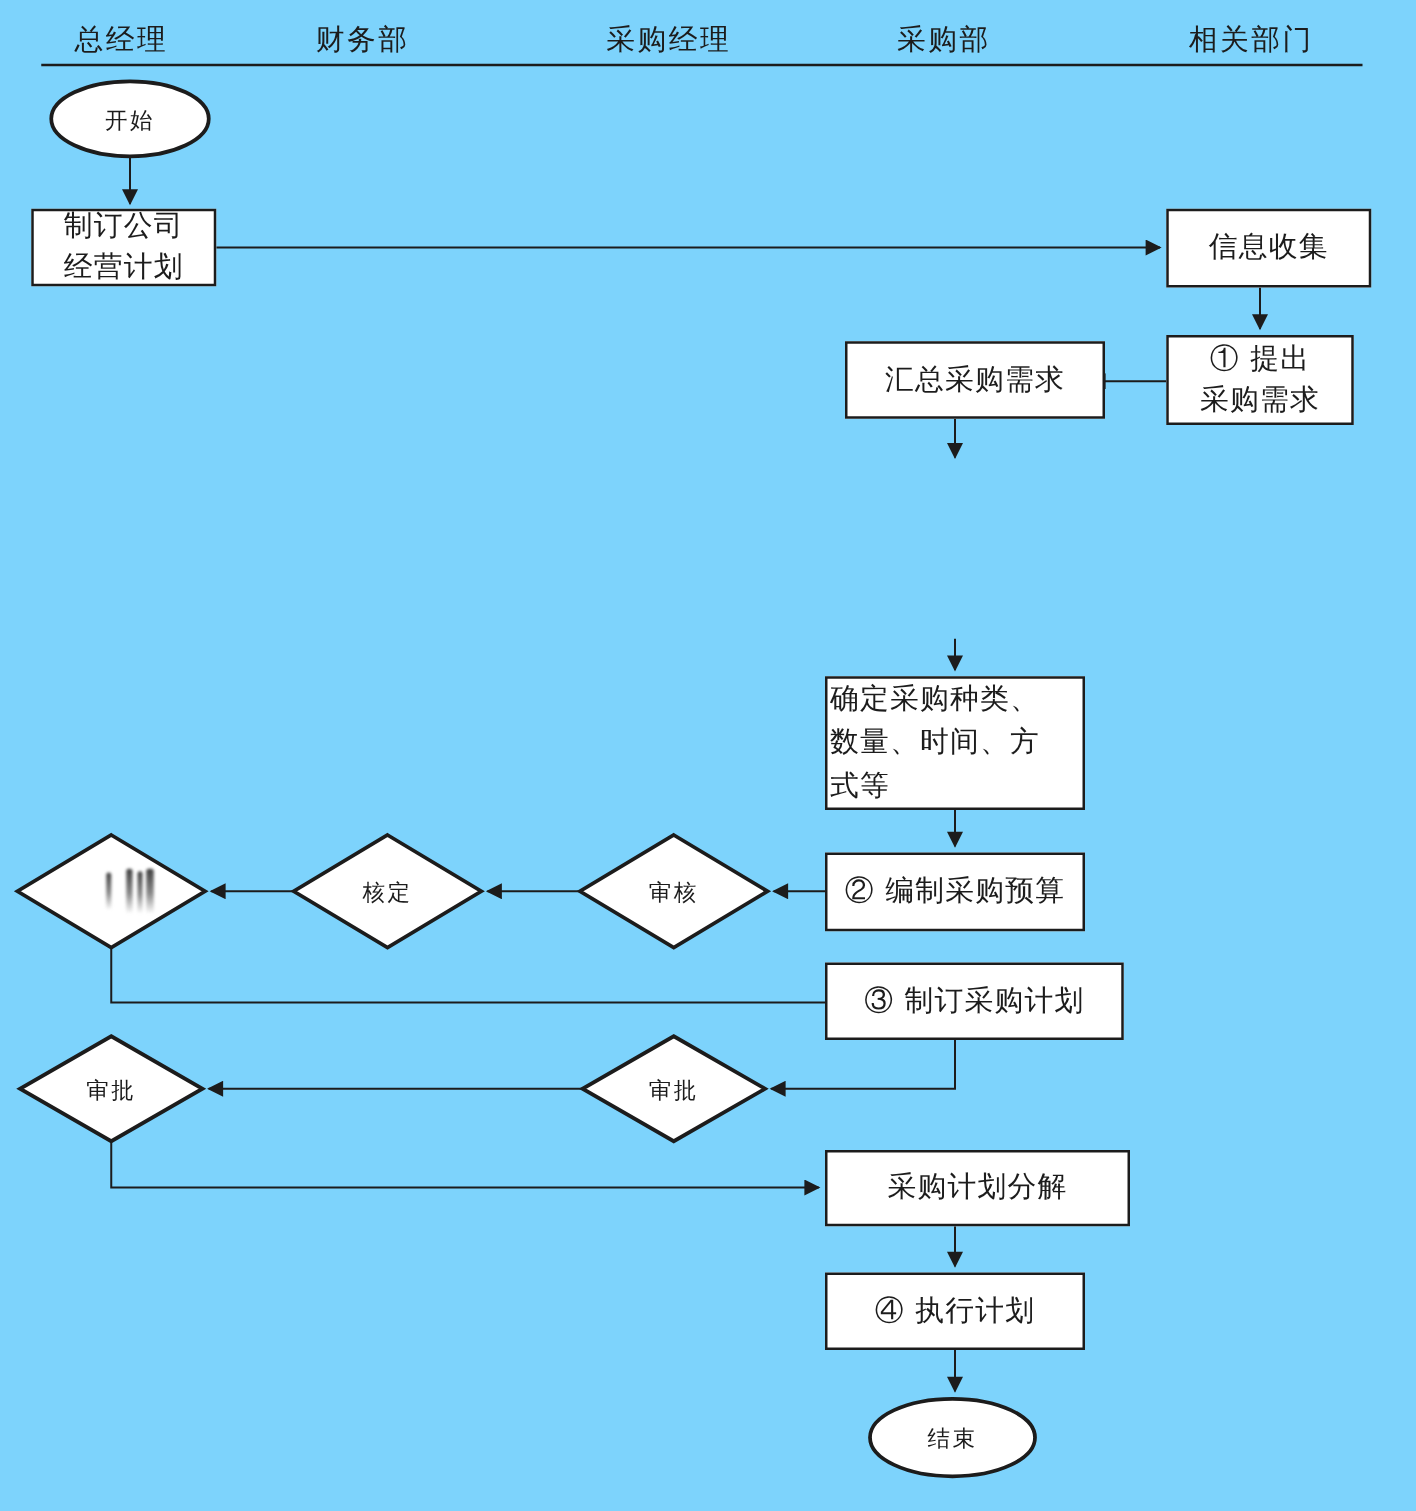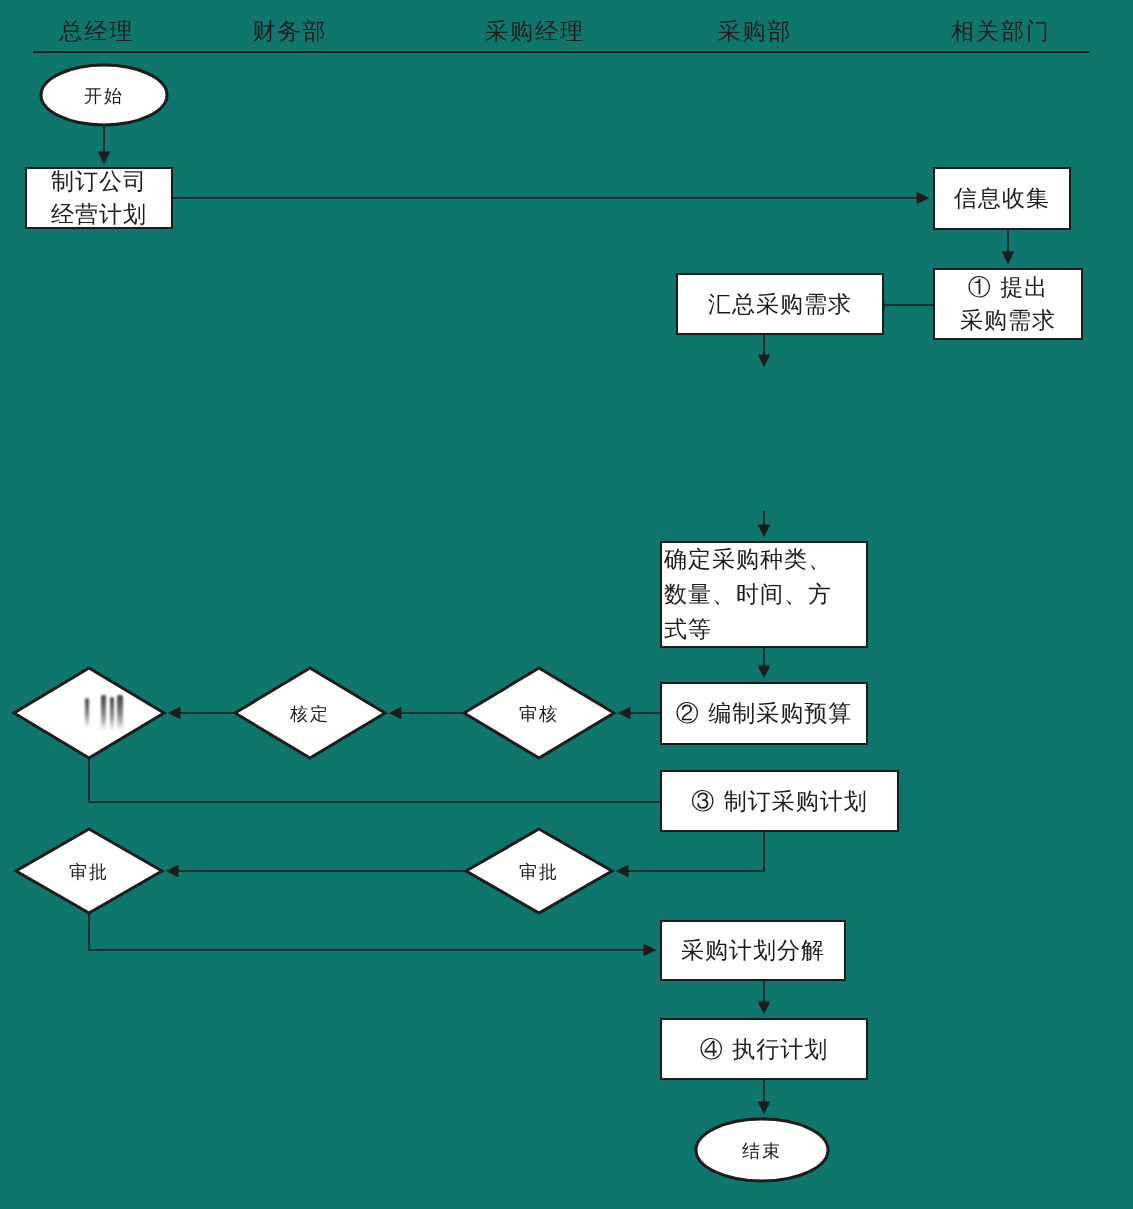--- a/index.html
+++ b/index.html
@@ -1,19 +1,19 @@
 <!DOCTYPE html>
 <html><head>
 <meta charset="utf-8">
 <style>
   html,body{margin:0;padding:0;background:#fff;}
   #canvas{
     position:relative;
     width:1133px;height:1209px;
-    background:#0f766e;
+    background:#7dd3fc;
     font-family:"DejaVu Serif","Liberation Serif",serif;
     color:#1c1c1c;
     overflow:hidden;
   }
   #wires{position:absolute;left:0;top:0;width:1133px;height:1209px;}
   .lane-label{
     position:absolute;top:16px;transform:translateX(-50%);
     font-size:23px;letter-spacing:2px;white-space:nowrap;
   }
   .box{
@@ -93,37 +93,37 @@
   <div class="lane-label" style="left:535px">采购经理</div>
   <div class="lane-label" style="left:755px">采购部</div>
   <div class="lane-label" style="left:1001px">相关部门</div>
 
   <div class="free-label" style="left:104px;top:96px">开始</div>
   <div class="free-label" style="left:762px;top:1151px">结束</div>
 
   <div class="box multiline" style="left:25px;top:167px;width:148px;height:62px">制订公司
 经营计划</div>
 
-  <div class="box" style="left:933px;top:167px;width:138px;height:63px">信息收集</div>
+  <div class="box" style="left:933px;top:167px;width:164px;height:63px">信息收集</div>
 
   <div class="box multiline" style="left:933px;top:268px;width:150px;height:72px">① 提出
 采购需求</div>
 
   <div class="box" style="left:676px;top:273px;width:208px;height:62px">汇总采购需求</div>
 
 
   <div class="box multiline align-left" style="left:660px;top:541px;width:208px;height:107px;line-height:35px">确定采购种类、
 数量、时间、方
 式等</div>
 
   <div class="box" style="left:660px;top:682px;width:208px;height:63px">② 编制采购预算</div>
 
   <div class="box" style="left:660px;top:770px;width:239px;height:62px">③ 制订采购计划</div>
 
-  <div class="box" style="left:660px;top:920px;width:186px;height:61px">采购计划分解</div>
+  <div class="box" style="left:660px;top:920px;width:244px;height:61px">采购计划分解</div>
 
   <div class="box" style="left:660px;top:1018px;width:208px;height:62px">④ 执行计划</div>
 
   <div class="free-label" style="left:539px;top:714px">审核</div>
   <div class="free-label" style="left:310px;top:714px">核定</div>
   <div class="free-label" style="left:539px;top:872px">审批</div>
   <div class="free-label" style="left:89px;top:872px">审批</div>
 
   <div class="smudge" style="left:104px;top:713px">
     <i></i>

